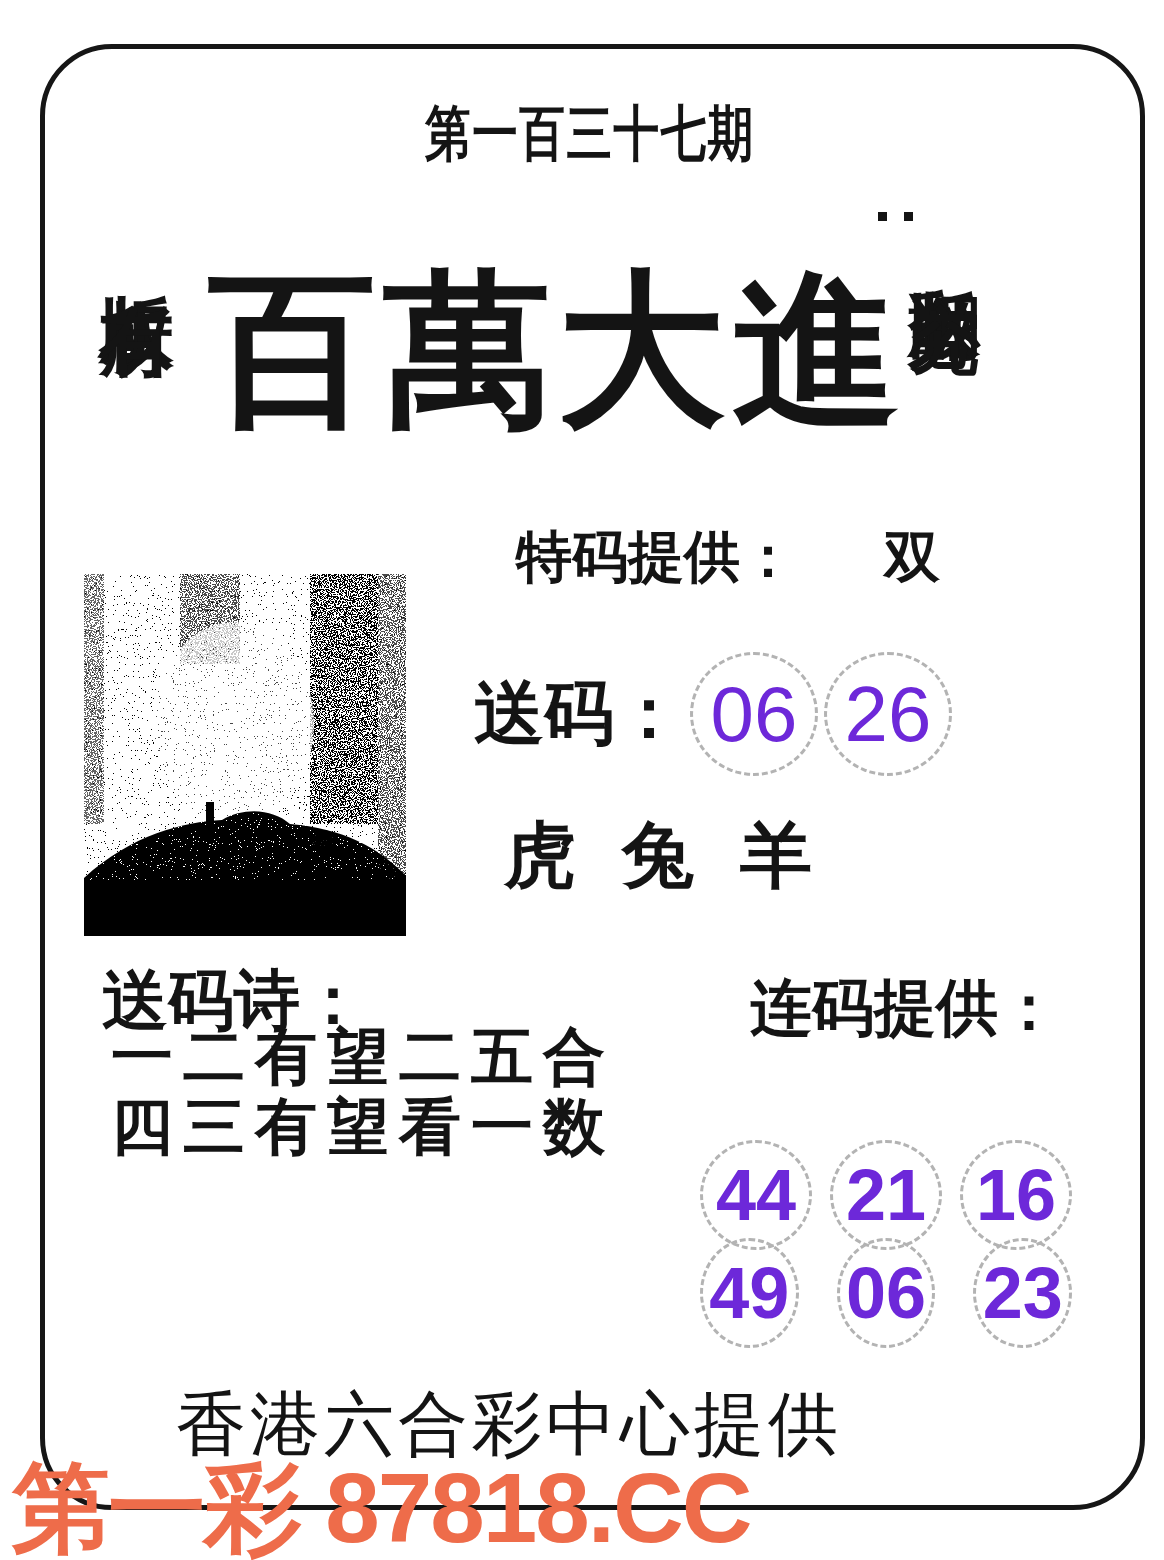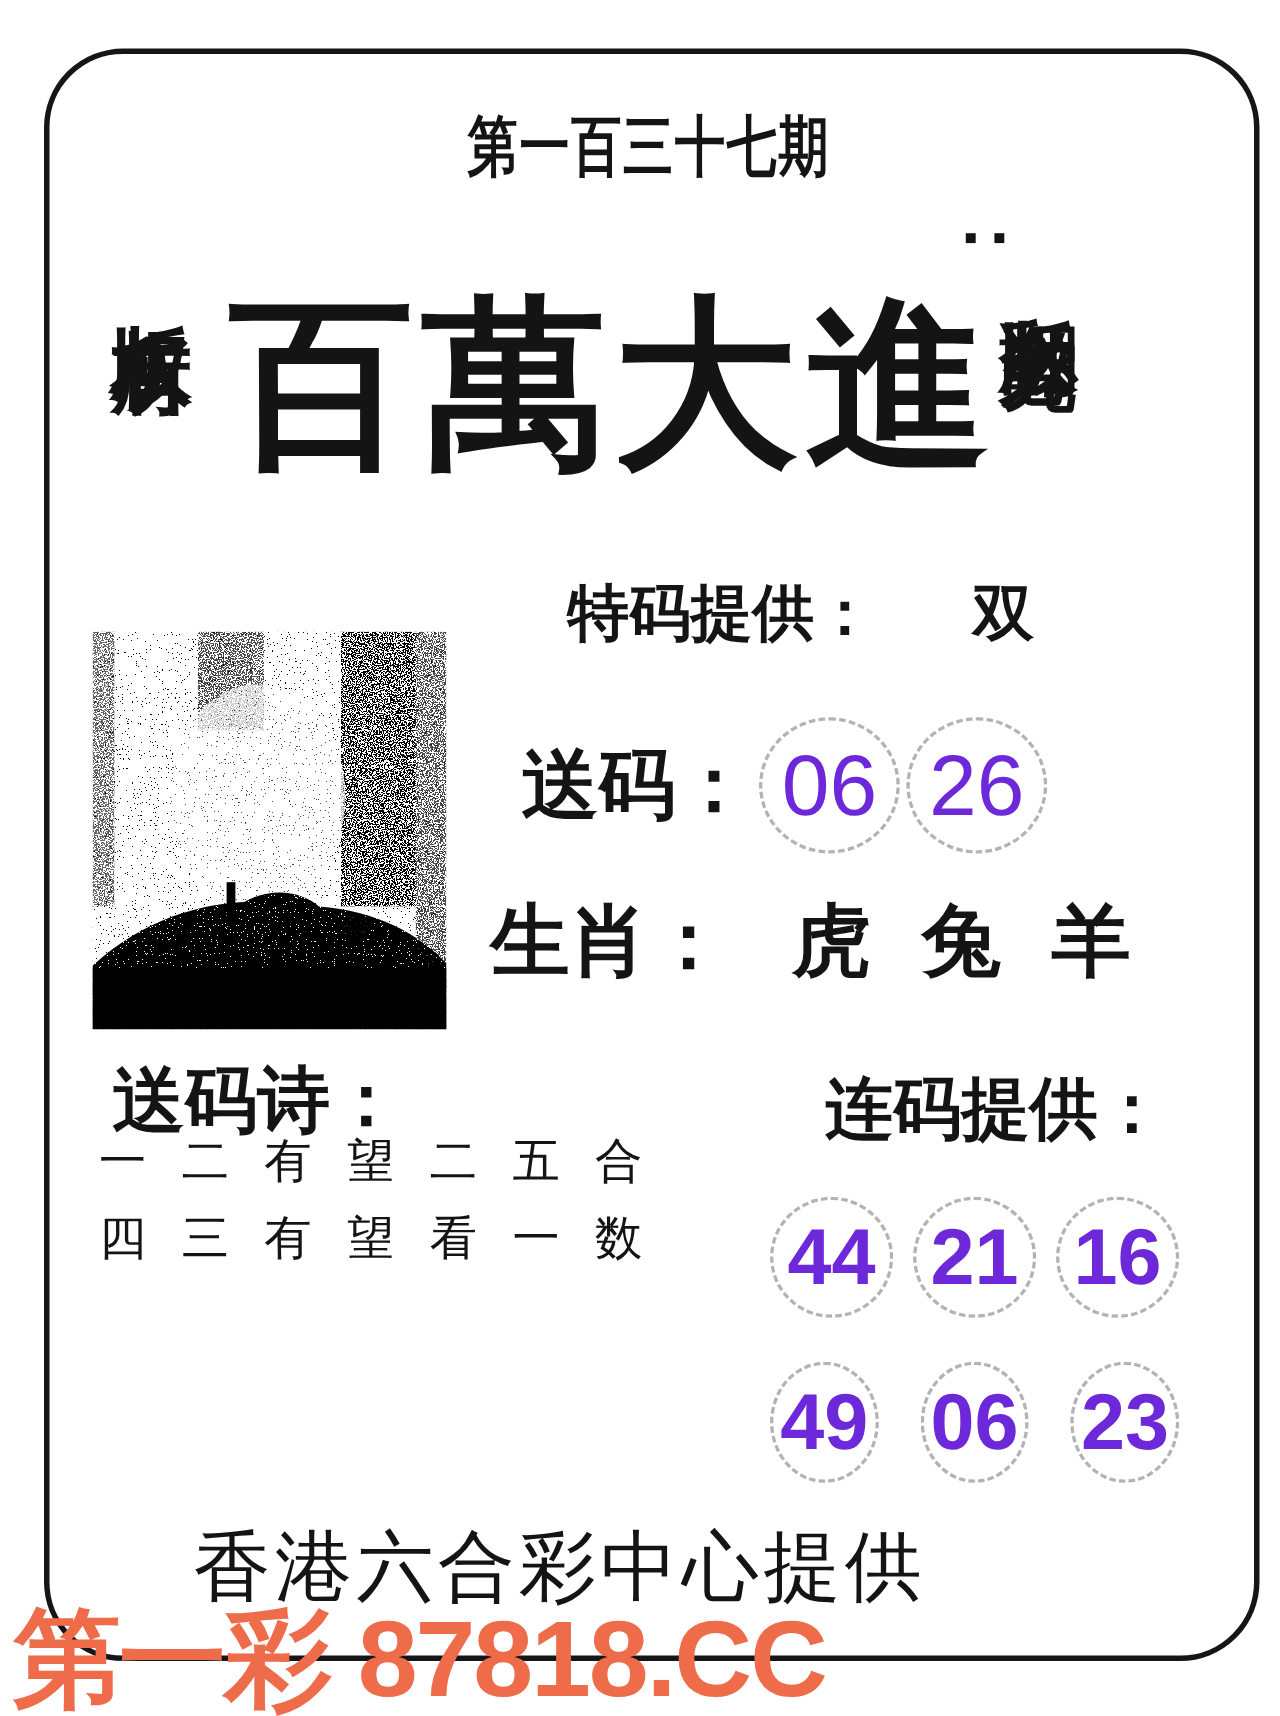--- a/index.html
+++ b/index.html
@@ -68,30 +68,30 @@
 
   
   .zodiac-line{
     left:446px;top:808px;display:flex;align-items:center;
     font-size:72px;font-weight:bold;white-space:nowrap;
   }
   .zodiac-line .zvals{display:flex;gap:46px;margin-left:58px;}
 
   
   .poem-label{left:102px;top:956px;font-size:66px;font-weight:bold;}
-  .poem-lines{left:90px;top:1022px;width:494px;font-size:43px;font-weight:normal;line-height:70px;}
+  .poem-lines{left:111px;top:1022px;width:494px;font-size:62px;font-weight:bold;line-height:70px;}
   .poem-lines .line{text-align:justify;text-align-last:justify;}
 
   
   .lianma-label{left:750px;top:966px;font-size:62px;font-weight:bold;white-space:nowrap;}
   .lianma-row{left:700px;width:372px;display:flex;justify-content:space-between;}
   .lianma-row .num-circle{
     width:106px;height:104px;font-size:72px;font-weight:bold;
   }
-  .lianma-row.r1{top:1088px;}
+  .lianma-row.r1{top:1140px;}
   .lianma-row.r2{top:1238px;gap:38px;}
 
   
   .footer-provider{
     left:176px;top:1378px;font-size:70px;font-weight:normal;
     letter-spacing:4px;white-space:nowrap;
   }
 
   
   .watermark{
@@ -188,21 +188,20 @@
     <span class="num-circle">
         <span>06</span>
       </span>
     <span class="num-circle">
         <span>26</span>
       </span>
   </span>
 </div>
 
 <div class="abs zodiac-line">
-  <span>生肖：</span>
   <span class="zvals">
     <span>虎</span>
     <span>兔</span>
     <span>羊</span>
   </span>
 </div>
 
 <div class="abs poem-label">送码诗：</div>
 <div class="abs poem-lines">
   <div class="line">一二有望二五合</div>

